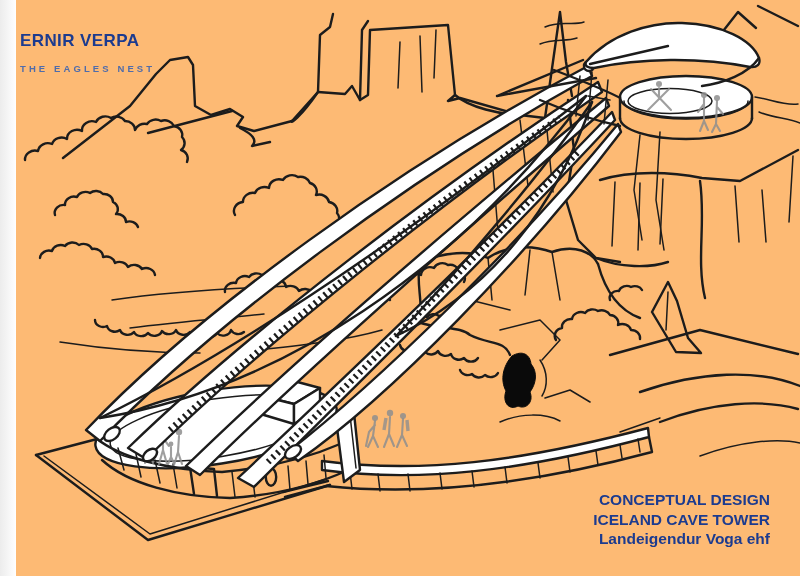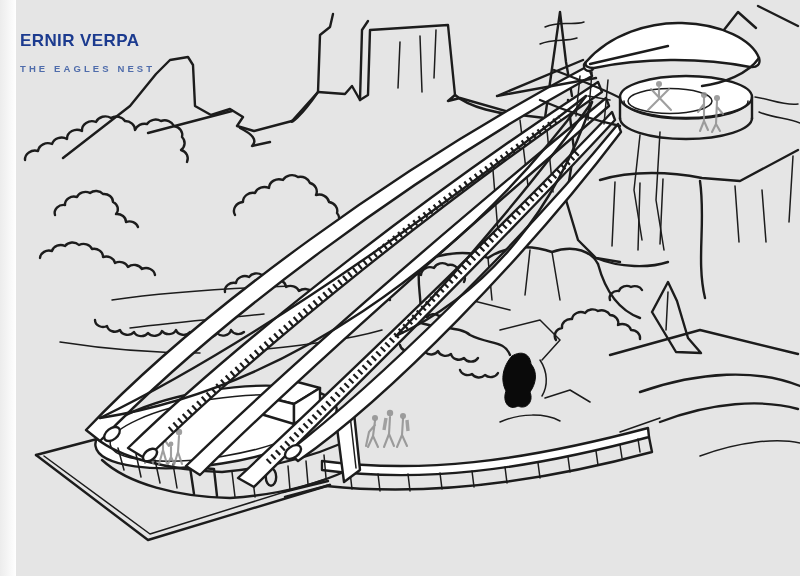--- a/index.html
+++ b/index.html
@@ -1,17 +1,17 @@
 <!DOCTYPE html>
 <html><head>
 <meta charset="utf-8">
 <style>
   html,body{margin:0;padding:0;background:#888;}
   .page{
-    position:relative;width:800px;height:576px;background:#e5e5e5;
+    position:relative;width:800px;height:576px;background:#fdba74;
     overflow:hidden;font-family:"Liberation Sans",sans-serif;
     box-shadow:0 0 6px rgba(0,0,0,.4);
   }
   .scan-edge{
     position:absolute;left:0;top:0;width:16px;height:576px;
     background:linear-gradient(90deg,#ececec,#ffffff);
   }
   .drawing{position:absolute;left:0;top:0;}
   .brand{position:absolute;left:20px;top:31px;width:118px;text-align:center;}
   .brand-title{
@@ -219,13 +219,18 @@
       <path class="gray-fig" d="M403,419 L402,435 M402,435 L397,447 M402,435 L407,446"></path>
       <path d="M407,420 L408,431" stroke="#8e8e8e" stroke-width="3.4" opacity=".8" fill="none"></path>
     </g>
   </svg>
 
   <div class="brand">
     <div class="brand-title">ERNIR VERPA</div>
     <div class="brand-subtitle">THE EAGLES NEST</div>
   </div>
 
+  <div class="credits">
+    <div>CONCEPTUAL DESIGN</div>
+    <div>ICELAND CAVE TOWER</div>
+    <div>Landeigendur Voga ehf</div>
+  </div>
 </div>
 
 </body></html>

